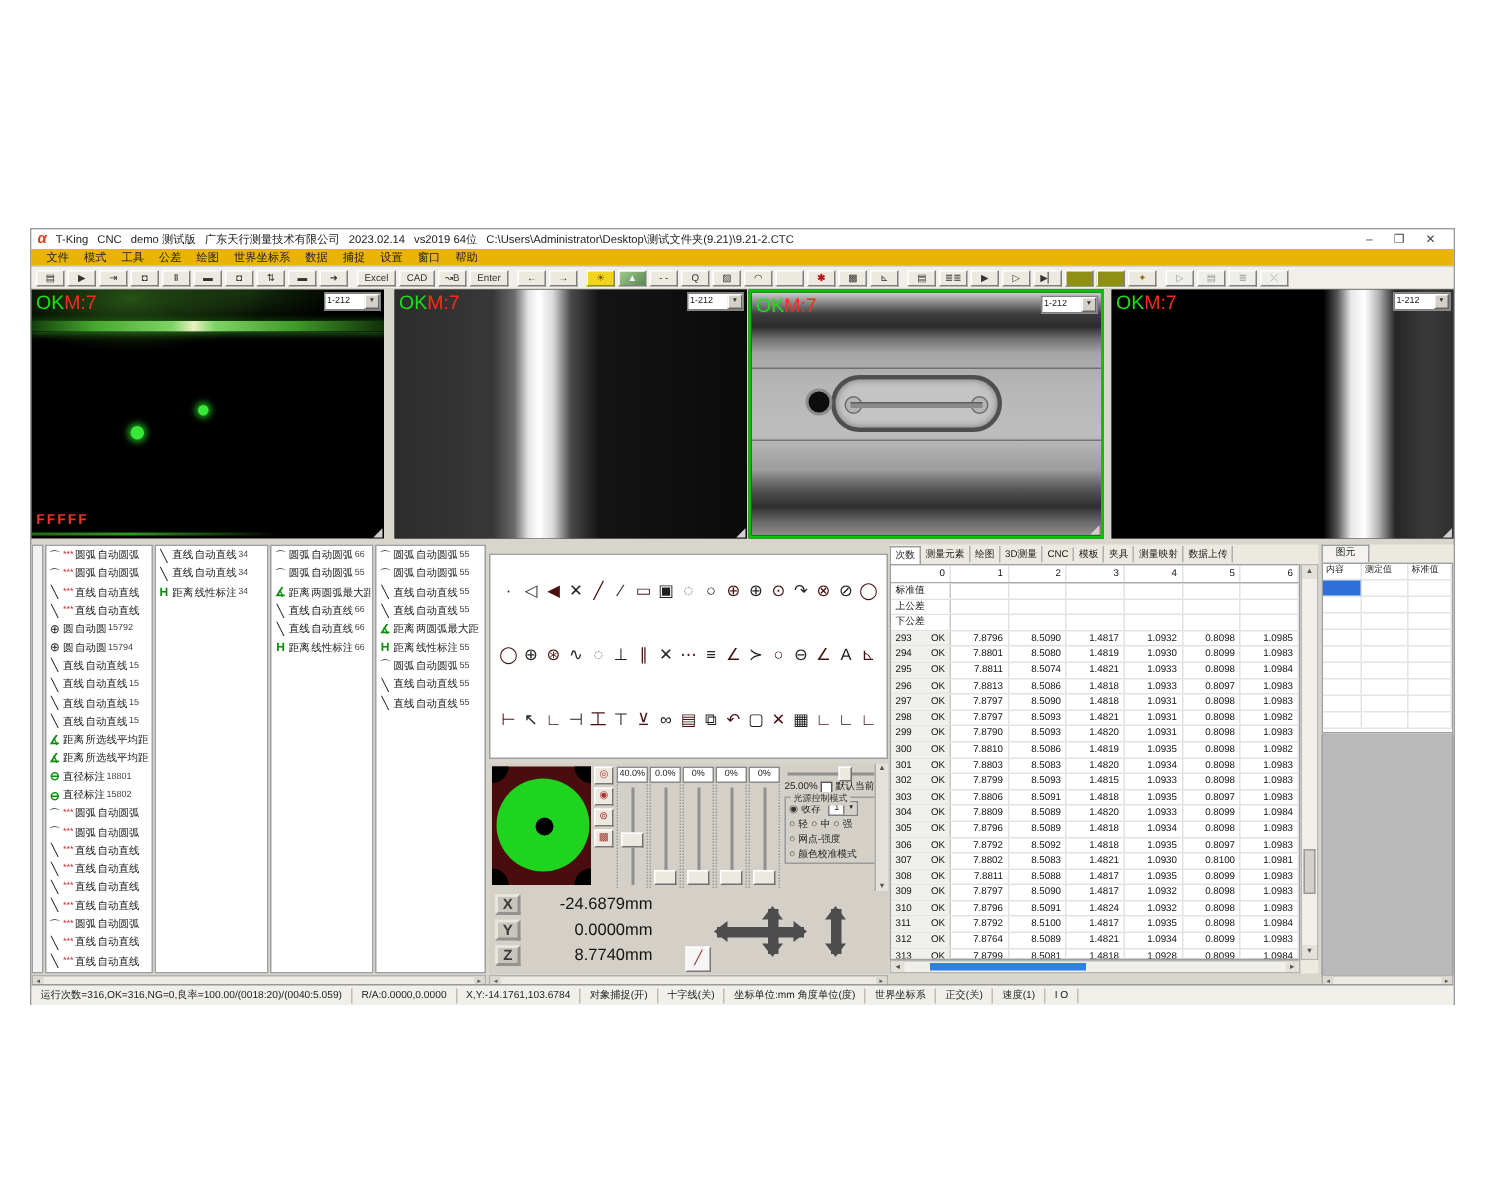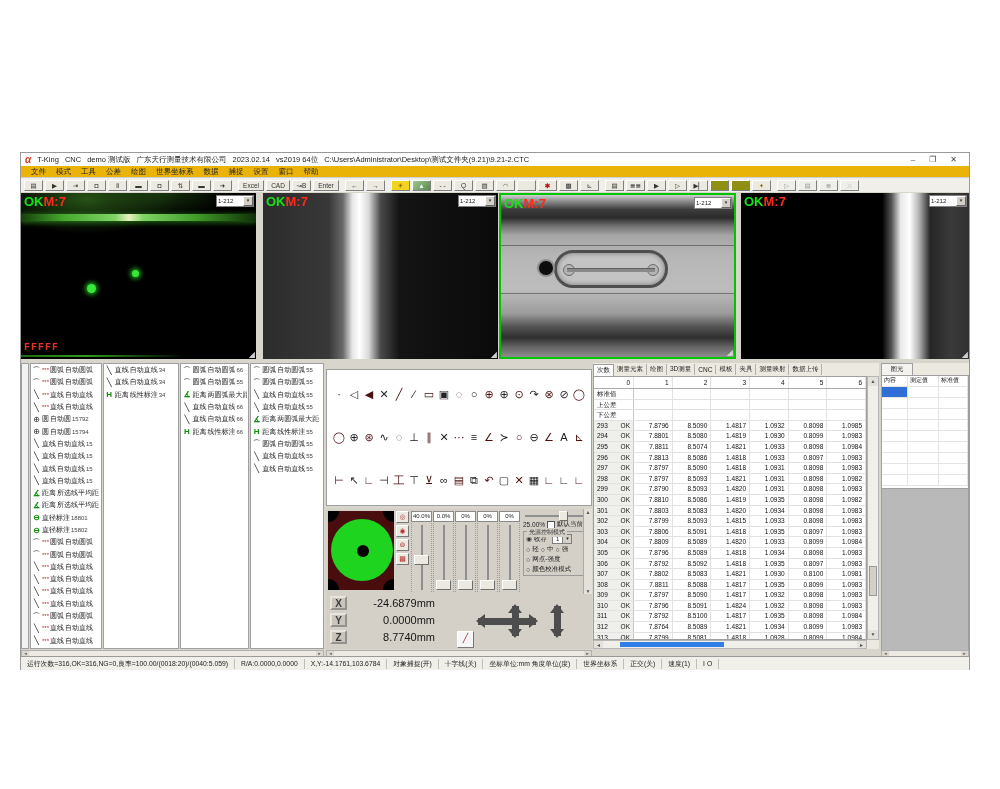--- a/index.html
+++ b/index.html
@@ -27,21 +27,21 @@
   .tbtn.olive{background:#8f8f13;color:#8f8f13;}
   .tbtn.tool{color:#8a7400;}
   .tbtn.dim{color:#9a9a9a;background:#efefe9;}
 
   
   .cam{position:absolute;top:40px;height:166px;background:#000;overflow:hidden;}
   #cam1{left:0;width:235px;}
   #cam2{left:242px;width:235px;}
   #cam3{left:478px;width:237px;border:2px solid #00c400;width:233px;height:162px;}
   #cam4{left:720px;width:228px;}
-  .camhdr{position:absolute;top:1px;left:3px;font-weight:bold;font-size:13px;z-index:5;letter-spacing:0;}
+  .camhdr{position:absolute;top:1px;left:3px;font-weight:normal;font-size:13px;z-index:5;letter-spacing:0;}
   .ok{color:#19e019;} .mode{color:#ff2a1a;}
   .camsel{position:absolute;top:2px;right:2px;width:36px;height:10px;background:#fff;border:1px solid #808080;display:flex;align-items:center;z-index:6;}
   .camsel .sv{flex:1;font-size:6px;color:#222;padding-left:1px;overflow:hidden;}
   .camsel .dd{width:8px;height:8px;background:#d4d0c8;border:1px solid;border-color:#fff #666 #666 #fff;font-size:5px;line-height:7px;text-align:center;color:#333;}
   .grip{position:absolute;right:1px;bottom:0;color:#cfcfcf;font-size:8px;z-index:5;}
 
   
   .c1glow{position:absolute;left:0;top:0;width:100%;height:60px;background:radial-gradient(ellipse 60% 90% at 28% 10%,rgba(70,150,40,.55),transparent 65%),radial-gradient(ellipse 45% 70% at 62% 0%,rgba(40,90,25,.5),transparent 60%);}
   .c1band{position:absolute;left:0;top:21px;width:100%;height:7px;background:linear-gradient(90deg,#143f0c,#46a82e 18%,#7ed465 40%,#e9f0c0 46%,#7ed465 52%,#3f9a28 75%,#102f08);box-shadow:0 1px 5px 1px rgba(60,180,40,.5);}
   .c1dot{position:absolute;border-radius:50%;background:#38e838;box-shadow:0 0 4px 2px rgba(40,220,40,.7);}

